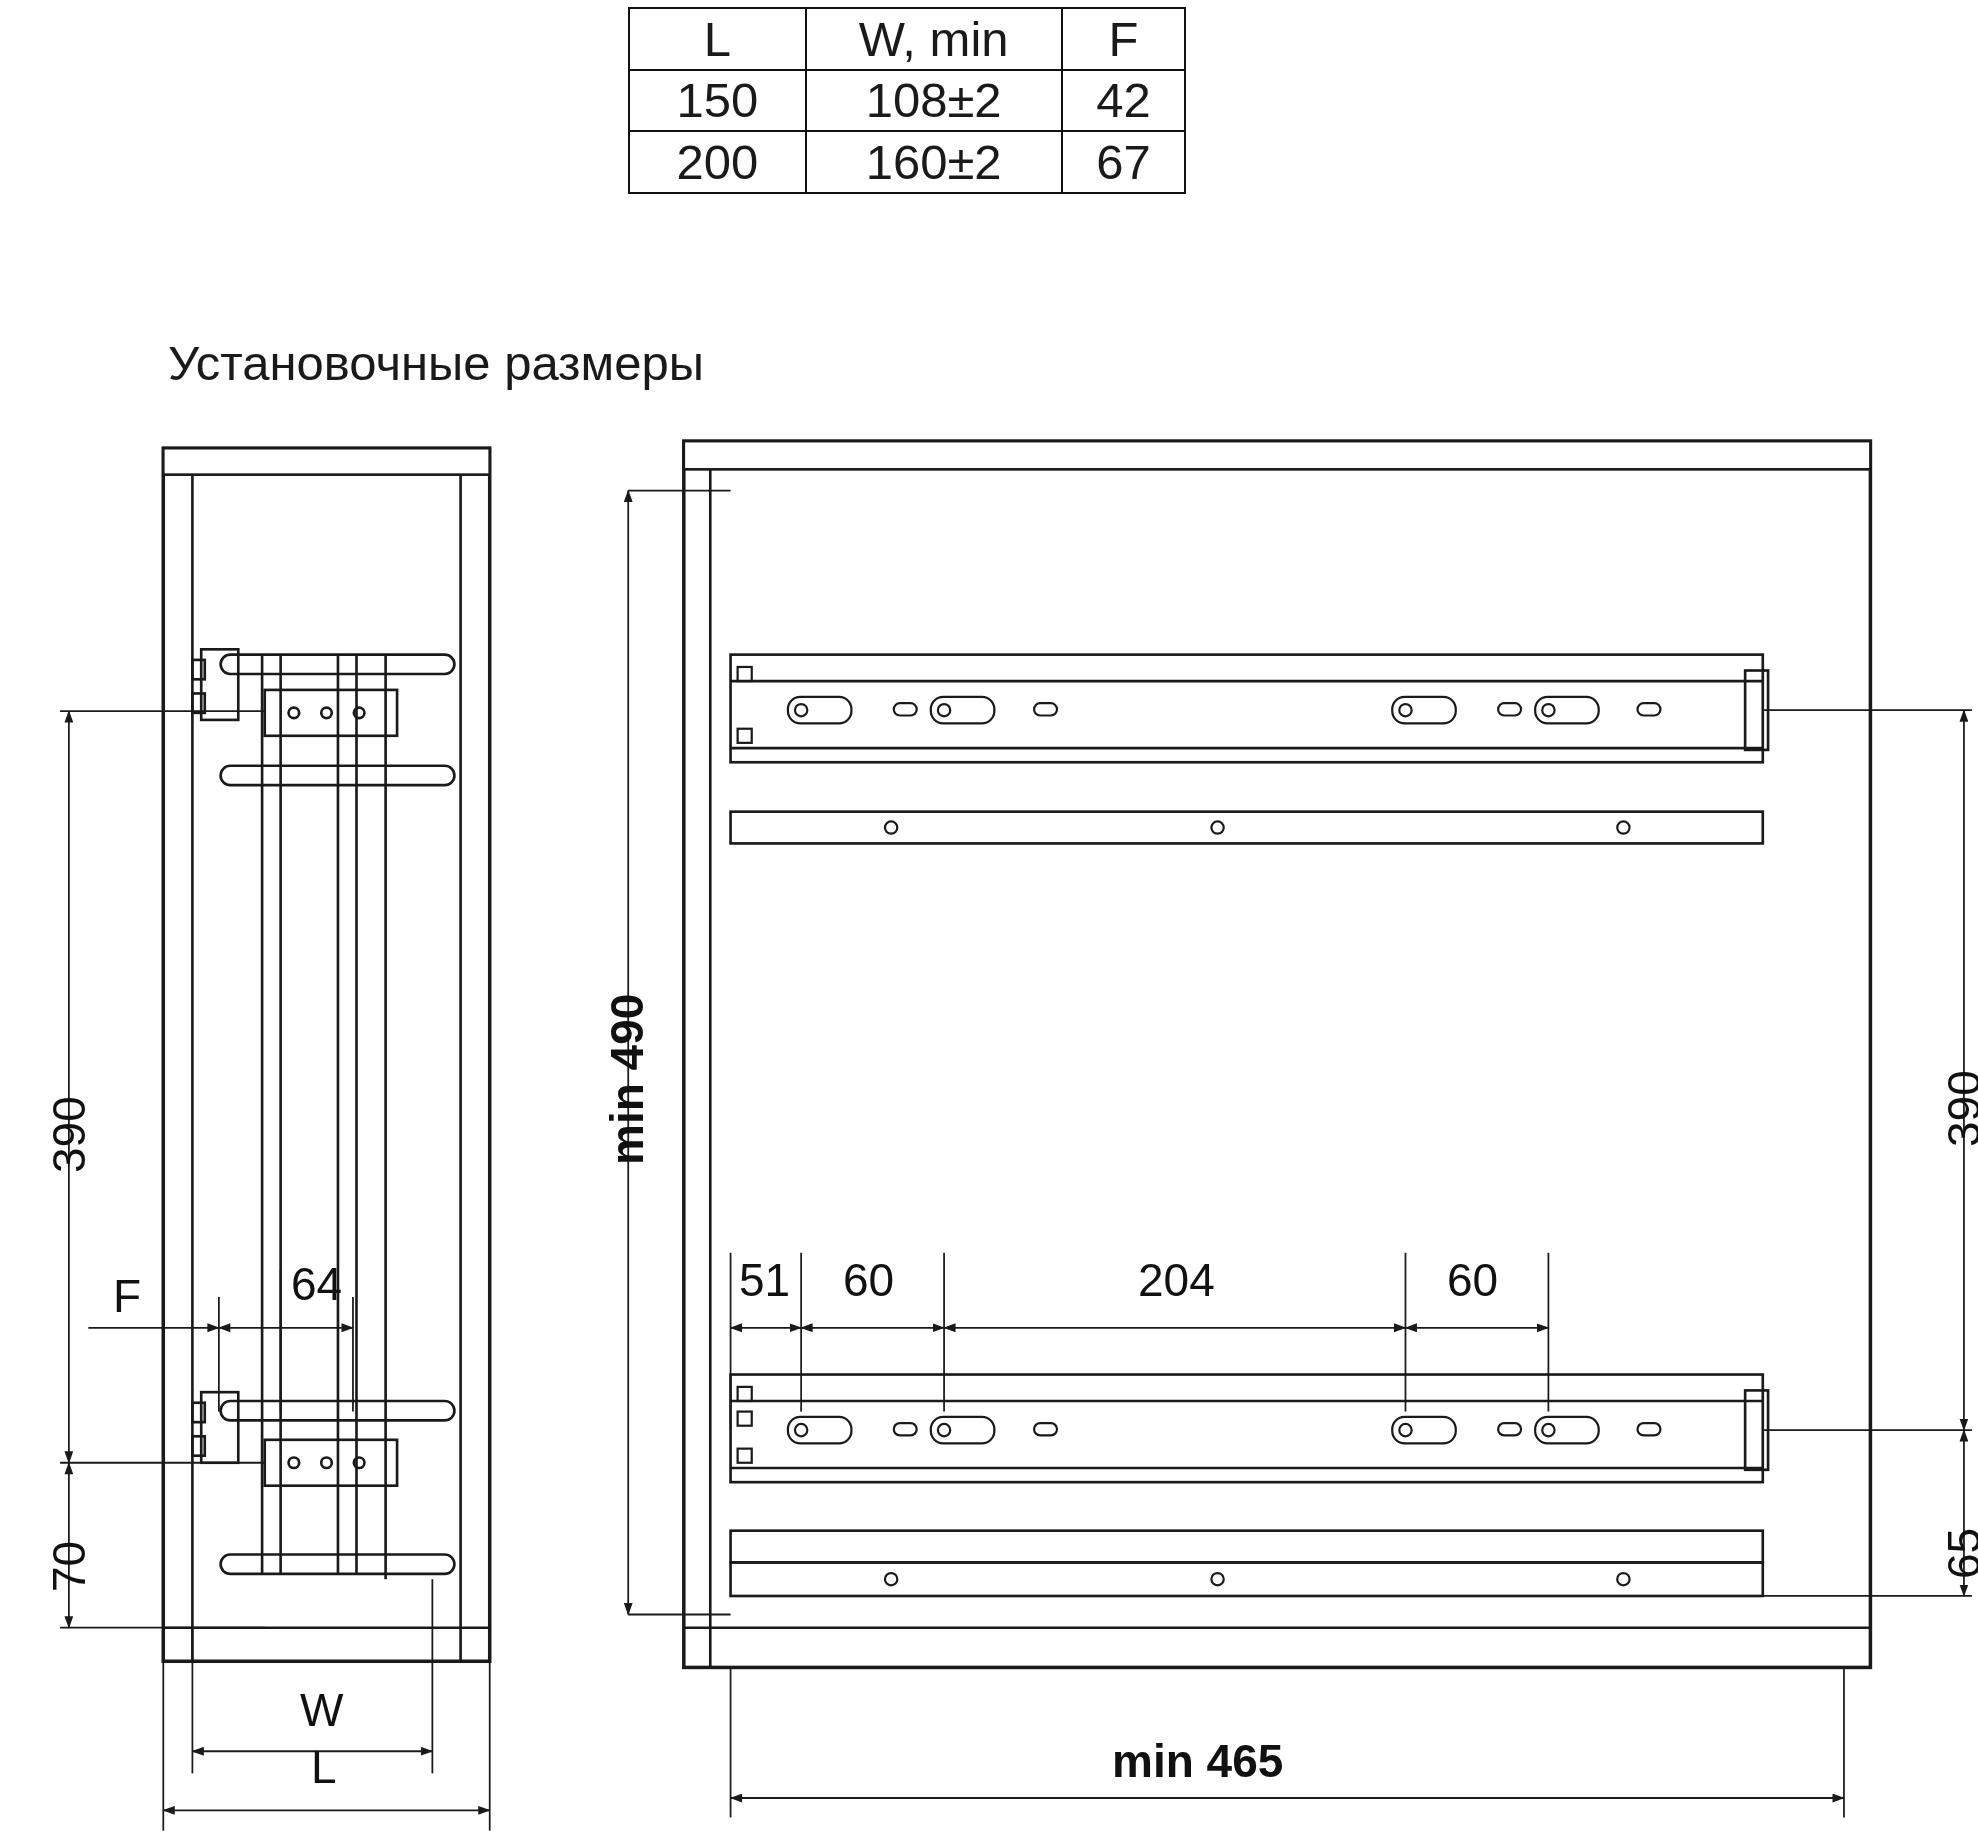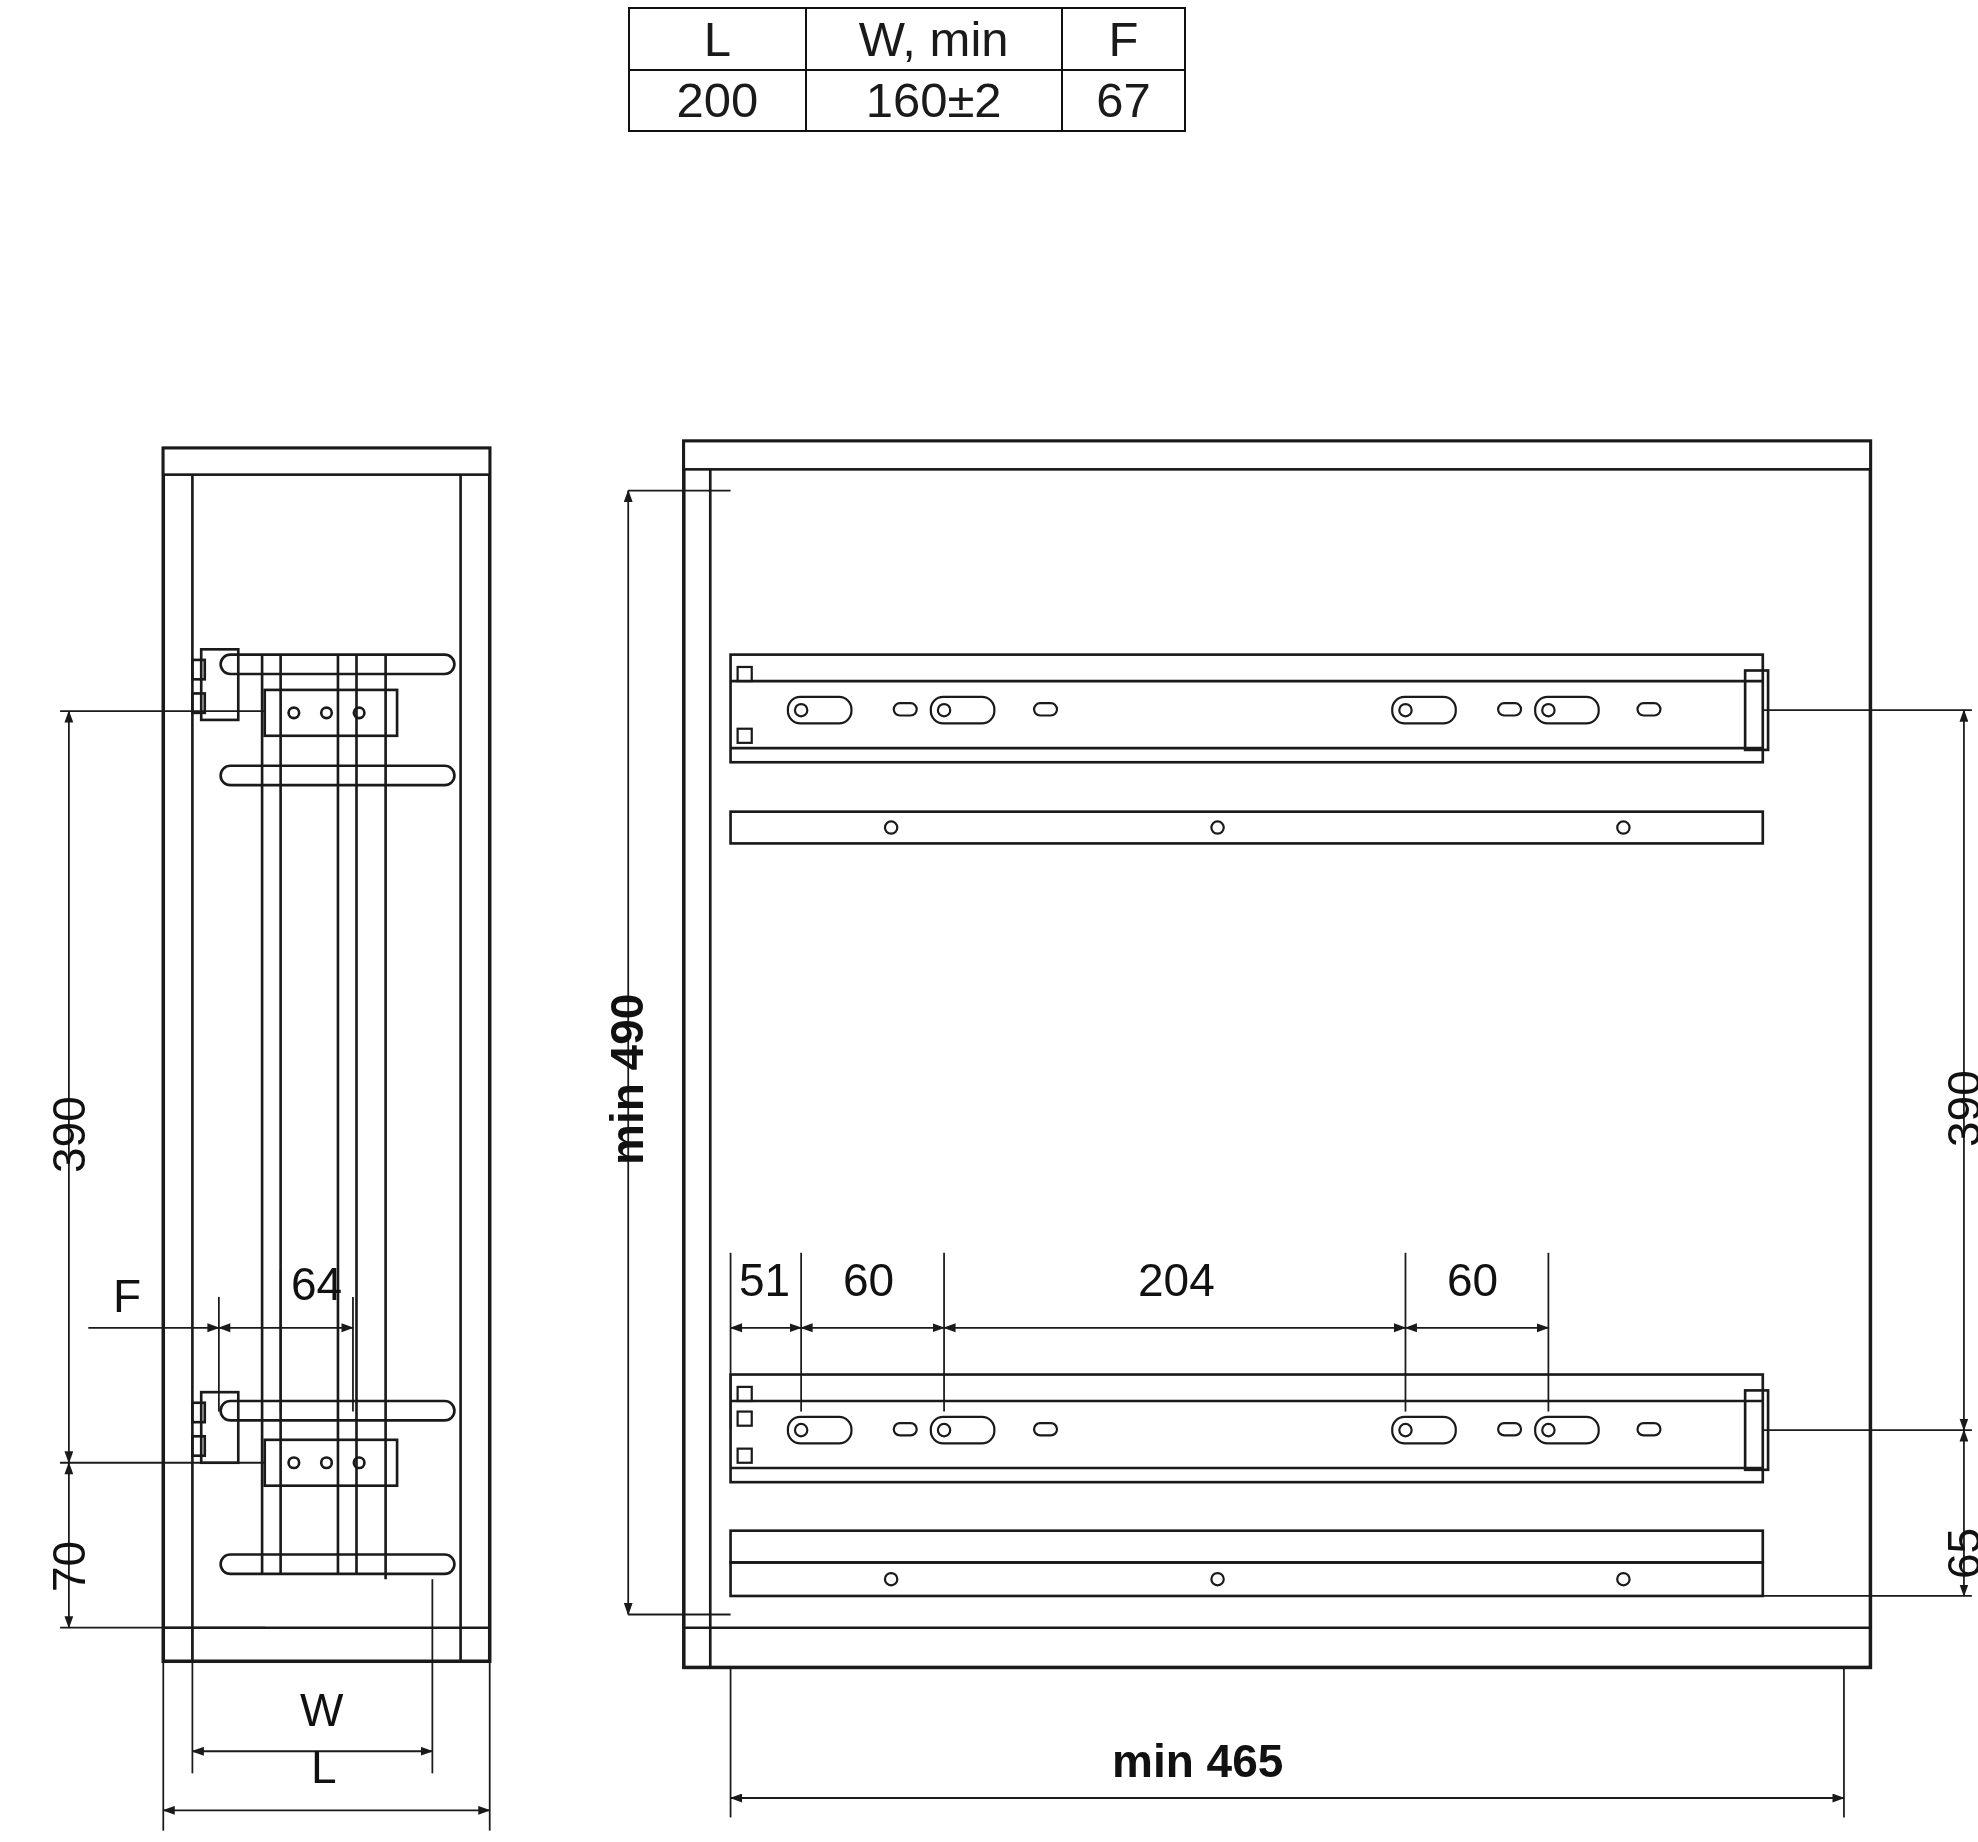--- a/index.html
+++ b/index.html
@@ -24,27 +24,33 @@
 <div class="stage">
 
   <table class="spec-table">
     <tbody>
         <tr>
       <td class="c1">L</td>
       <td class="c2">W, min</td>
       <td class="c3">F</td>
     </tr>
     <tr>
+      <td class="c1">150</td>
+      <td class="c2">108±2</td>
+      <td class="c3">42</td>
+    </tr>
+    <tr>
       <td class="c1">200</td>
       <td class="c2">160±2</td>
       <td class="c3">67</td>
     </tr>
   </tbody>
     </table>
 
+  <div class="title">Установочные размеры</div>
 
   <svg width="1979" height="1843" viewBox="0 0 2243 2089">
     <defs>
       <marker id="ar" markerWidth="16" markerHeight="16" refX="13" refY="5" orient="auto" markerUnits="userSpaceOnUse">
         <path d="M0,0 L14,5 L0,10 z" fill="#1a1a1a"></path>
       </marker>
       <marker id="arS" markerWidth="16" markerHeight="16" refX="1" refY="5" orient="auto" markerUnits="userSpaceOnUse">
         <path d="M14,0 L0,5 L14,10 z" fill="#1a1a1a"></path>
       </marker>
     </defs>

